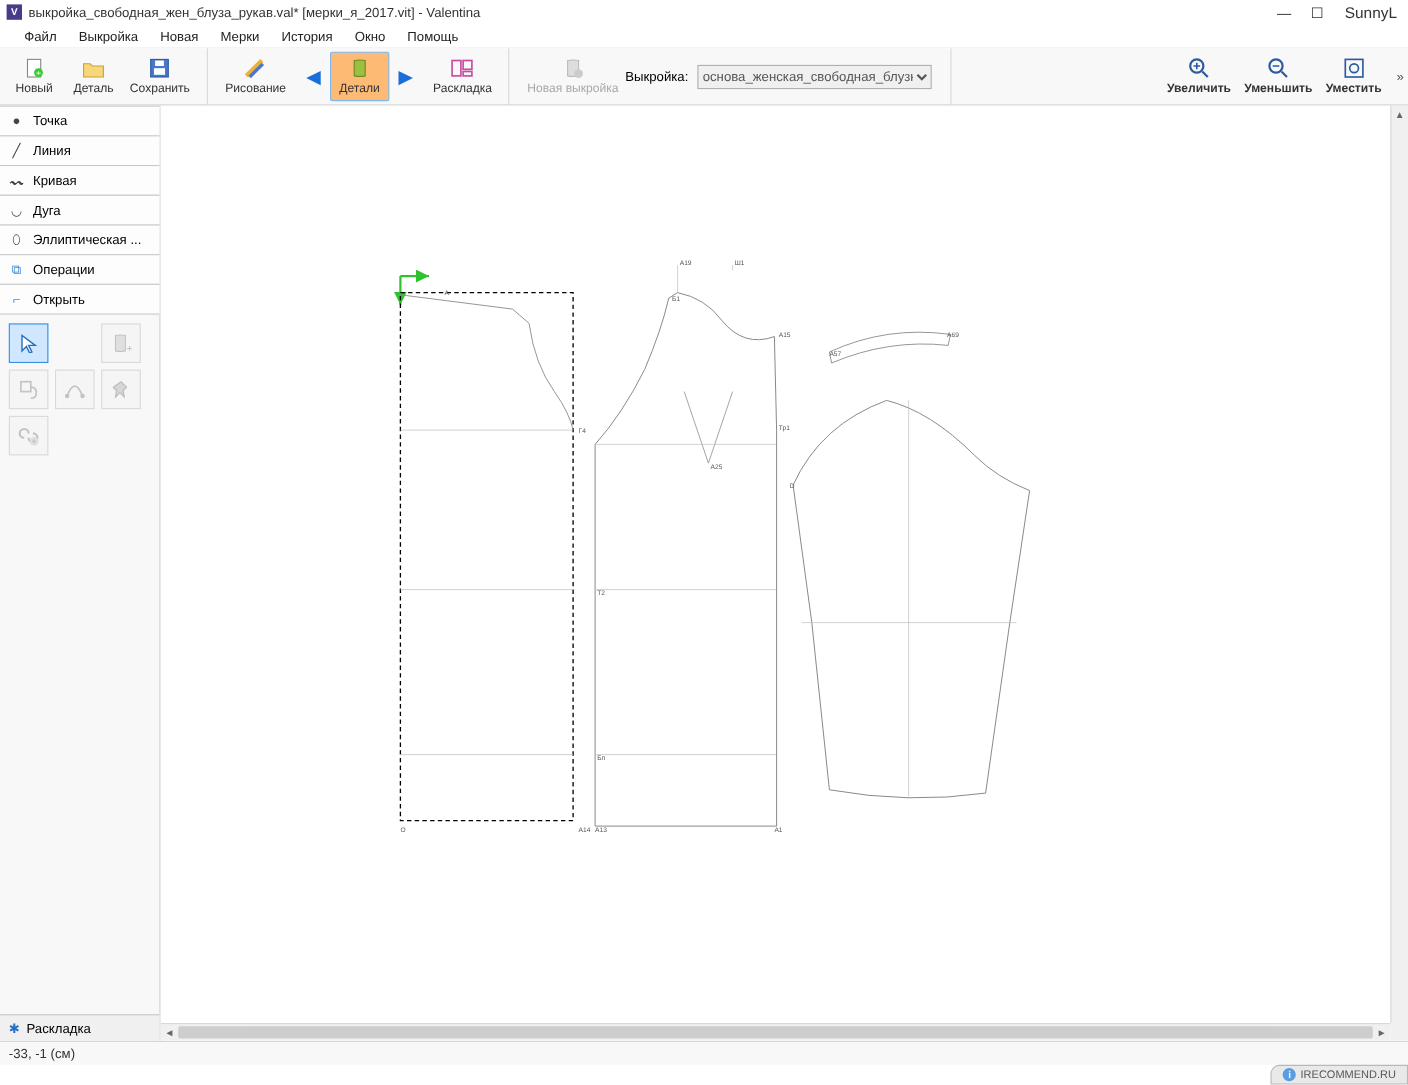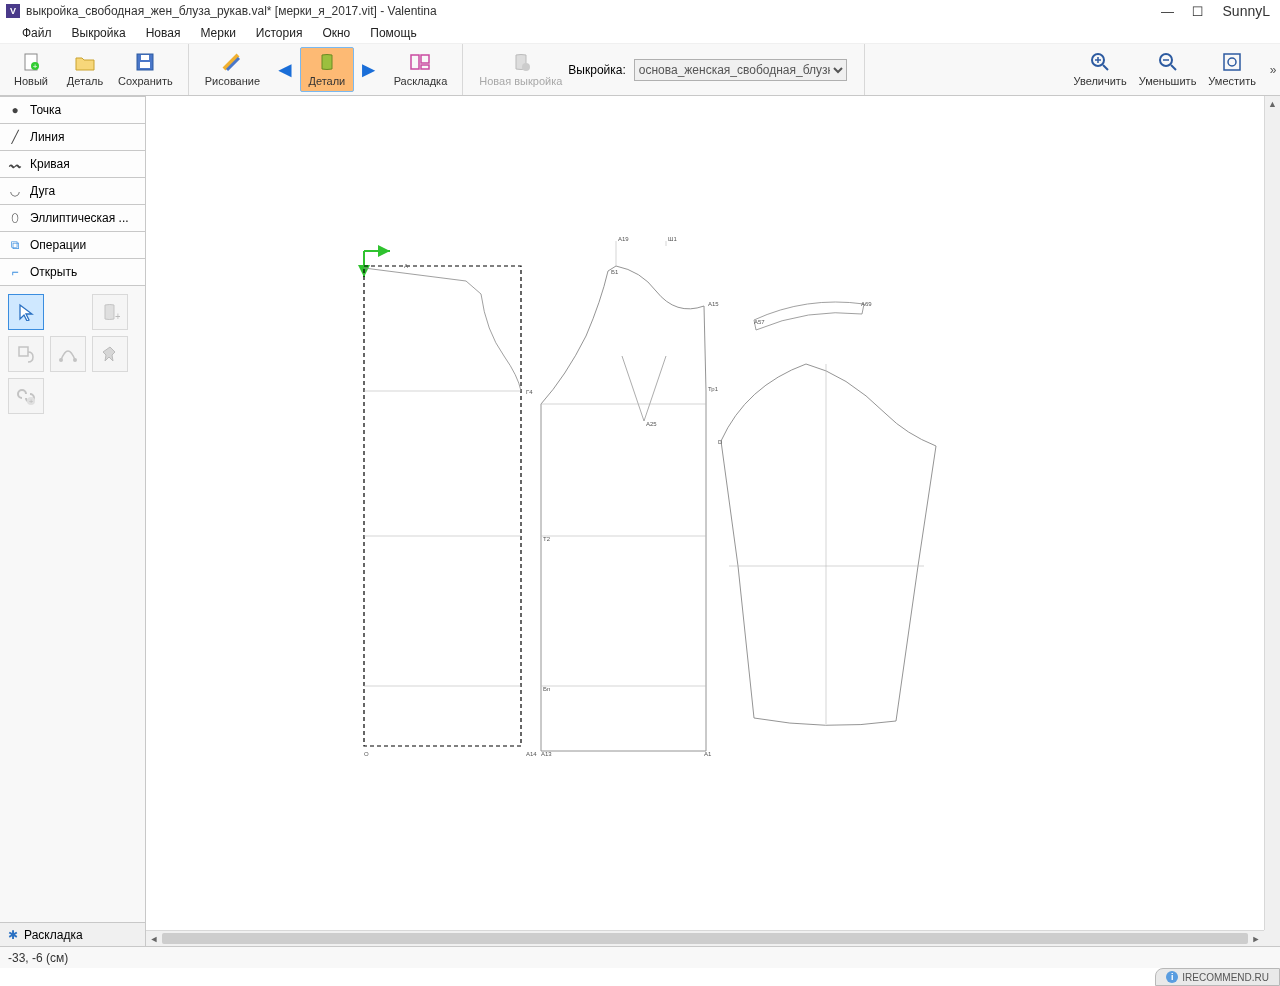--- a/index.html
+++ b/index.html
@@ -25,21 +25,21 @@
   .tb-btn.selected { background: #fdba74; border: 1px solid #7ab8ef; border-radius: 2px; }
   .tb-btn.disabled { color: #a8a8a8; }
   .tb-btn .ico { width: 24px; height: 20px; margin-bottom: 3px; display:flex;align-items:center;justify-content:center; font-size: 16px;}
   .tb-nav { display:flex; align-items:center; padding: 0 4px; }
   .tb-nav .arrow { font-size: 22px; font-weight: bold; padding: 0 4px; }
   .arrow.left { color:#1a6ed8; }
   .arrow.right { color:#1a6ed8; }
   .pattern-sel { display:flex; align-items:center; gap:8px; padding-right: 8px; justify-content: center;}
   .pattern-sel select { width: 213px; height: 22px; font-size:12px; background:#f0f0f0; border:1px solid #b0b0b0; color:#555;}
   .pattern-sel .lbl { font-size: 12px; }
-  .zoom-group { margin-left: auto; }
+  .zoom-group { margin-left: auto; font-weight: bold; }
   .tb-overflow { width:14px; display:flex; align-items:center; justify-content:center; color:#555; font-size:12px;}
 
   
   .main { display: flex; height: calc(986px - 22px - 22px - 52px - 22px - 18px); }
 
   
   .sidebar { width: 146px; background: #f8f8f8; border-right: 1px solid #c8c8c8; display:flex; flex-direction:column; }
   .tool-cat { height: 28px; display:flex; align-items:center; gap: 8px; padding: 0 8px; background:#fdfdfd; border: 1px solid #c8c8c8; border-left:none; border-right:none; margin-top:-1px; font-size:12px;}
   .tool-cat:first-child{margin-top:0;}
   .tool-cat .cat-ico { width:14px; height:14px; display:flex;align-items:center;justify-content:center; font-size:12px; color:#444;}
@@ -369,19 +369,19 @@
       <div class="track">
           <div class="handle"></div>
         </div>
       <div class="thumb-r">►</div>
     </div>
     <div class="scroll-corner"></div>
   </div>
 </div>
 
 <div class="statusbar">
-  <span>-33, -6 (см)</span>
+  <span>-33, -1 (см)</span>
 </div>
 
 <div class="watermark">
   <span class="info">i</span>
   <span>IRECOMMEND.RU</span>
 </div>
 
 </body></html>

